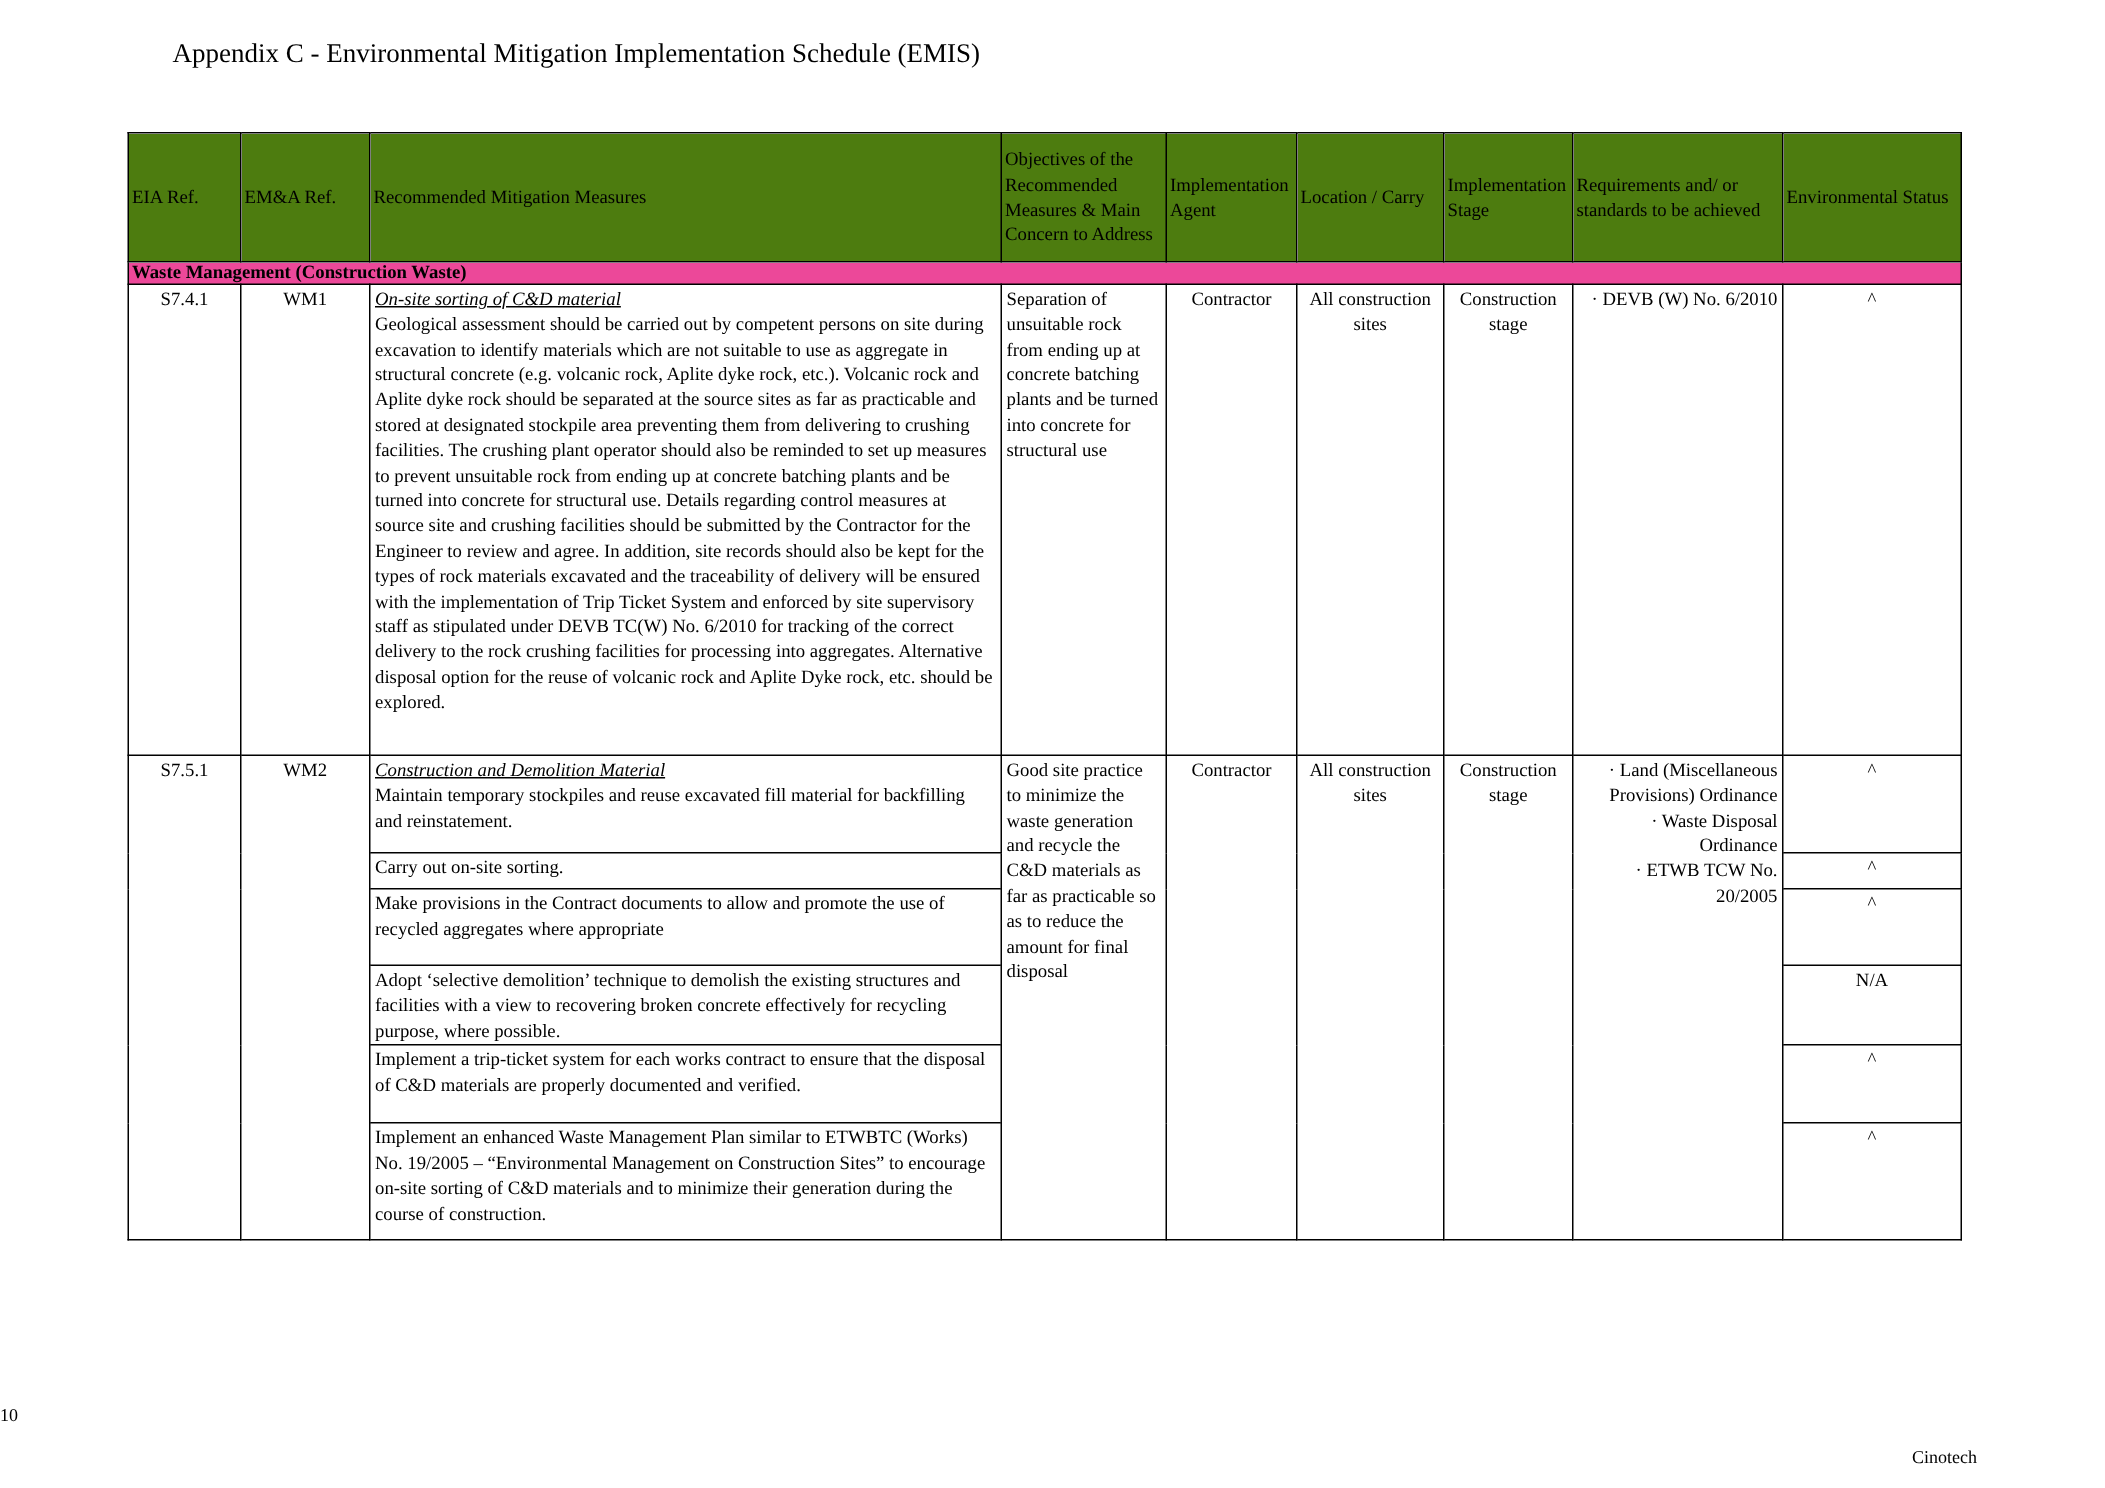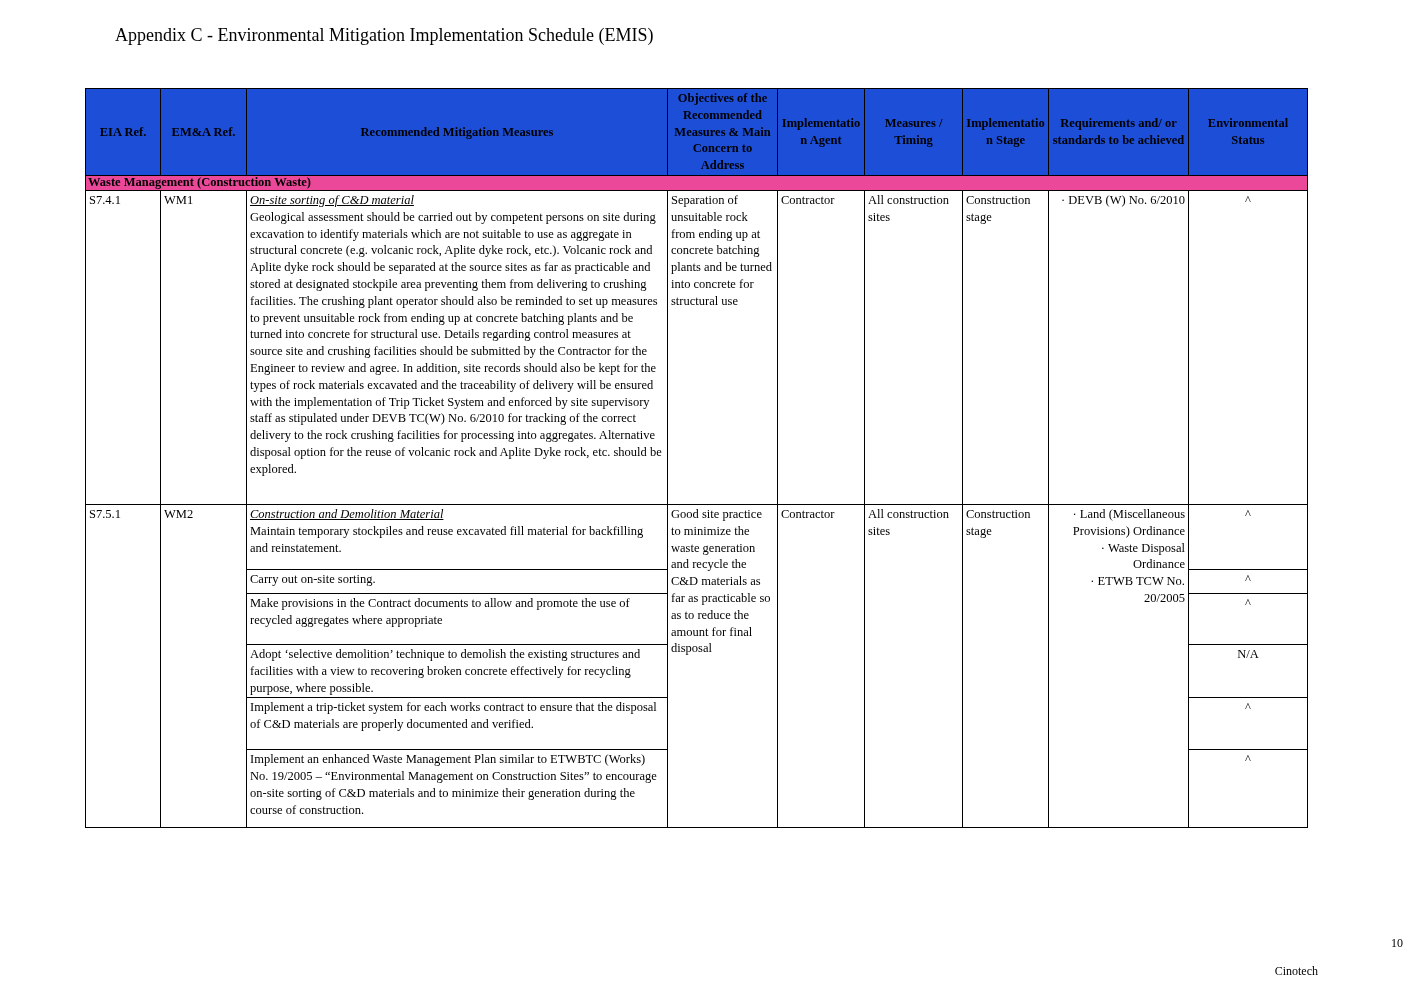--- a/index.html
+++ b/index.html
@@ -19,35 +19,35 @@
     width: 1222px; border-collapse: collapse; table-layout: fixed;
   }
   table.emis th, table.emis td {
     border: 1px solid #000;
     font-size: 12.5px; line-height: 16.8px;
     padding: 1px 3px 1px 3px;
     vertical-align: top; overflow: hidden;
     overflow-wrap: break-word;
   }
   table.emis th {
-    background: #1d4ed8;
-    font-weight: bold; text-align: center; vertical-align: middle;
+    background: #4d7c0f;
+    font-weight: normal; text-align: left; vertical-align: middle;
     padding: 1px 2px;
   }
   tr.section-row td {
     background: #ec4899; font-weight: bold;
     line-height: 13px; padding: 0 2px 1px 2px;
   }
-  .center { text-align: left; }
+  .center { text-align: center; }
   .measure-title { text-decoration: underline; font-style: italic; }
   .req-line { text-align: right; }
   .status-cell { text-align: center; }
   .doc-footer-page {
     position: absolute; top: 936px; left: 0; width: 100%;
-    text-align: right; font-size: 12px;
+    text-align: left; font-size: 12px;
   }
   .doc-footer-company {
     position: absolute; top: 964px; right: 85px;
     font-size: 12px; white-space: nowrap;
   }
 </style>
 </head>
 <body>
 
 <div class="doc-header">Appendix C - Environmental Mitigation Implementation Schedule (EMIS)</div>
@@ -64,21 +64,21 @@
       <col style="width:140px">
       <col style="width:119px">
   </colgroup>
   <thead>
     <tr style="height:86px">
       <th>EIA Ref.</th>
       <th>EM&amp;A Ref.</th>
       <th>Recommended Mitigation Measures</th>
       <th>Objectives of the Recommended Measures &amp; Main Concern to Address</th>
       <th>Implementation Agent</th>
-      <th>Measures / Timing</th>
+      <th>Location / Carry</th>
       <th>Implementation Stage</th>
       <th>Requirements and/ or standards to be achieved</th>
       <th>Environmental Status</th>
     </tr>
   </thead>
   <tbody>
     <tr class="section-row" style="height:15px">
       <td colspan="9">Waste Management (Construction Waste)</td>
     </tr>
 

